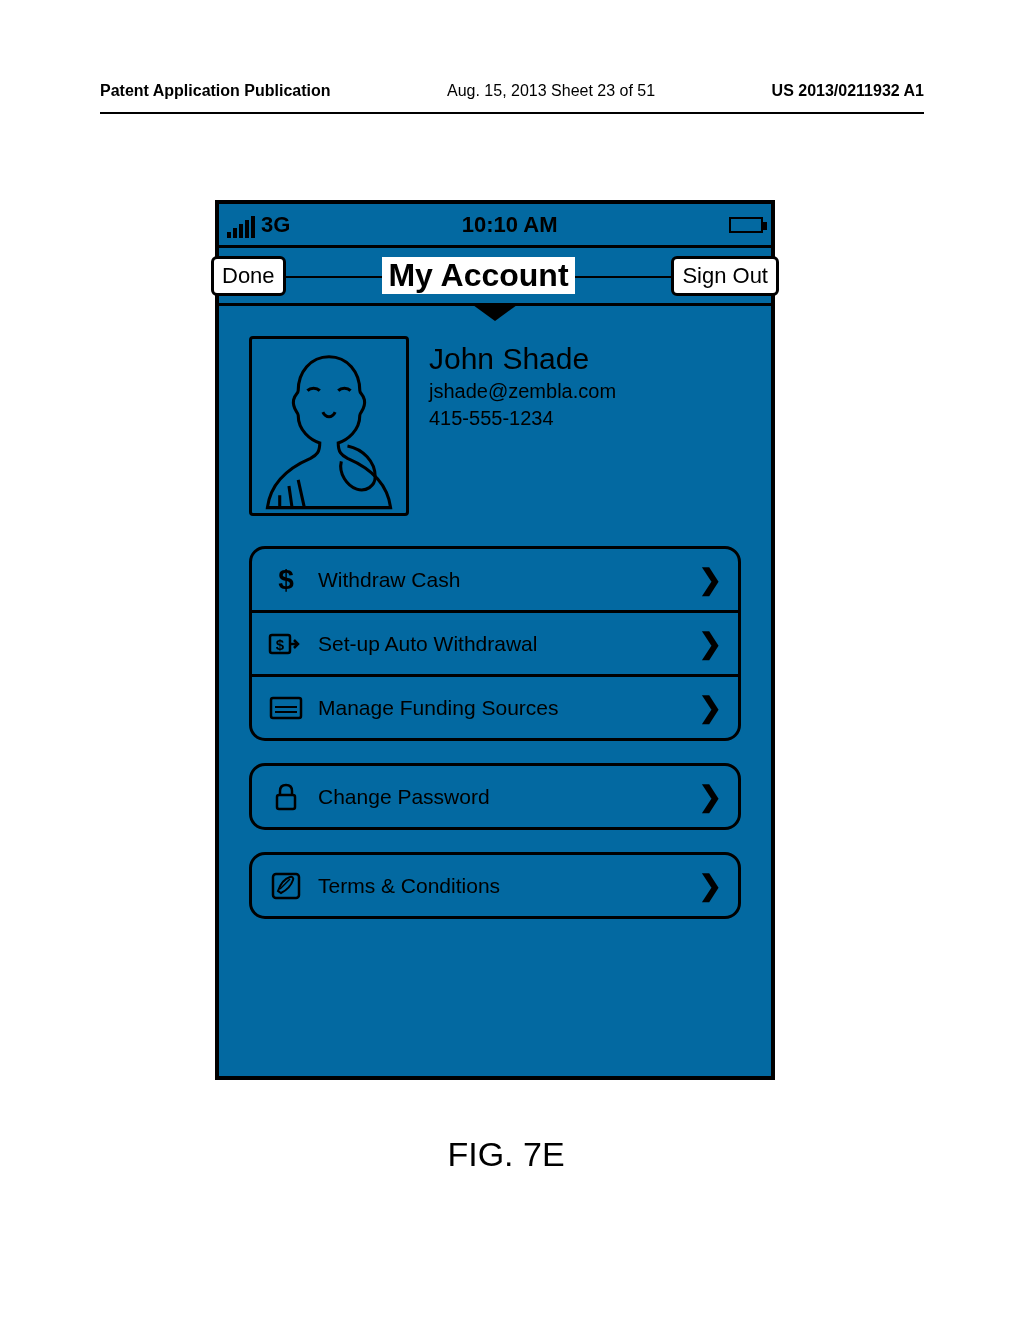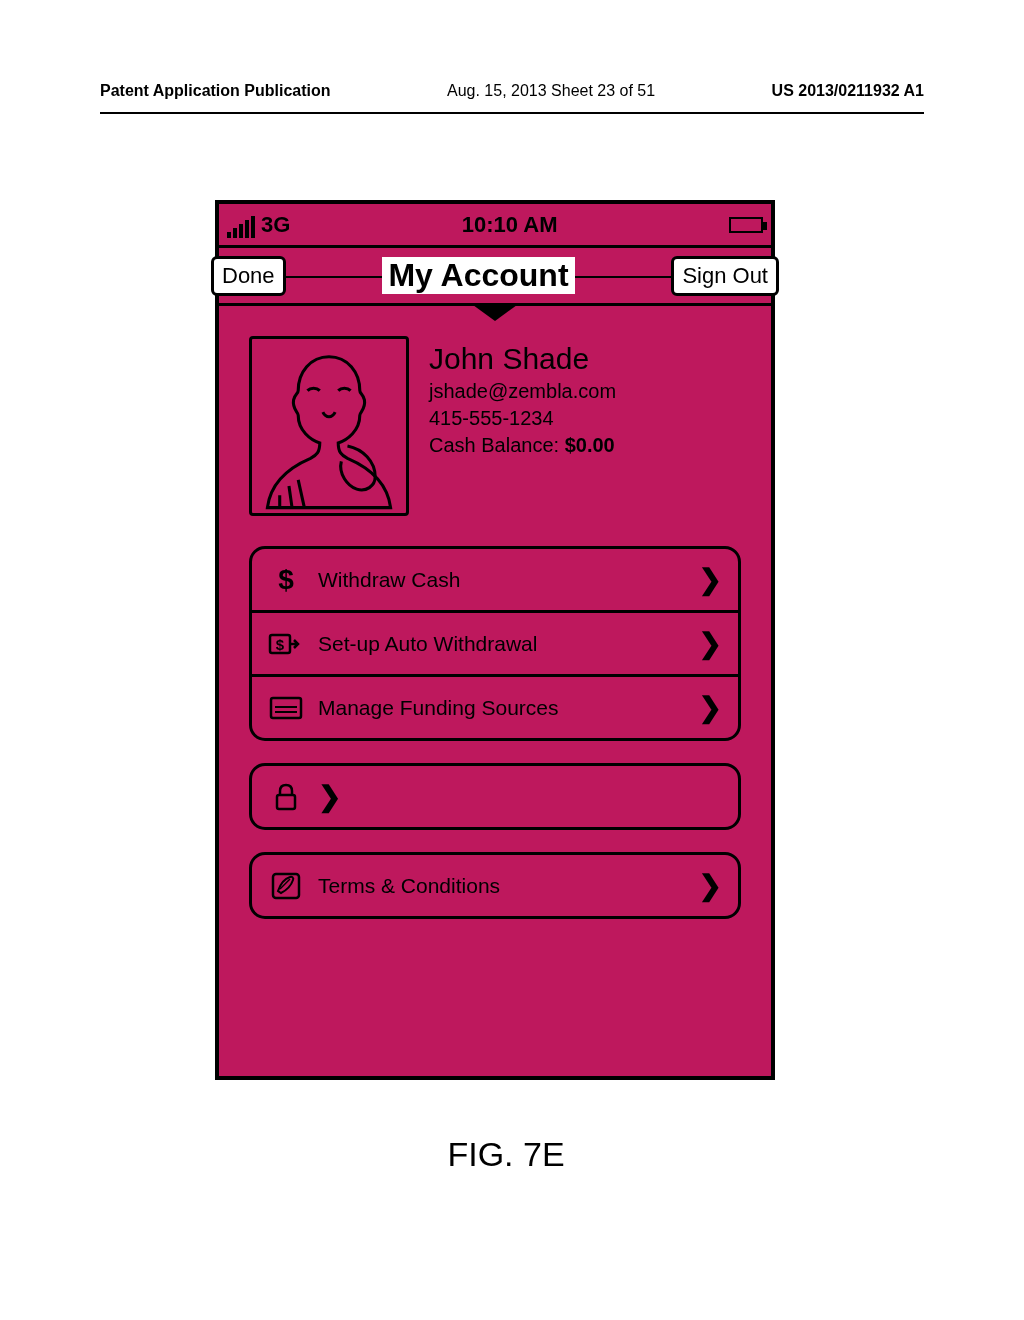--- a/index.html
+++ b/index.html
@@ -26,21 +26,21 @@
   .page-header .ph-center { }
   .page-header .ph-right { font-weight: bold; }
 
   .phone {
     position: absolute;
     top: 200px;
     left: 215px;
     width: 560px;
     height: 880px;
     border: 4px solid #000;
-    background: #be185d;
+    background: #0369a1;
   }
 
   .status-bar {
     height: 44px;
     border-bottom: 3px solid #000;
     display: flex;
     align-items: center;
     padding: 0 8px;
     font-weight: bold;
     font-size: 22px;
@@ -185,23 +185,20 @@
           <path d="M36 32 C38 30 42 30 44 32 M56 32 C58 30 62 30 64 32" fill="none" stroke="#000" stroke-width="2"></path>
           <path d="M46 46 C48 50 52 50 54 46" fill="none" stroke="#000" stroke-width="2"></path>
           <path d="M62 68 C72 70 80 78 80 88 C80 94 74 98 68 96 C62 94 56 86 58 78" fill="none" stroke="#000" stroke-width="2"></path>
           <path d="M30 90 L34 108 M24 94 L26 108 M18 100 L18 108" fill="none" stroke="#000" stroke-width="2"></path>
         </svg>
       </div>
       <div class="profile-info">
         <div class="profile-name">John Shade</div>
         <div class="profile-line">jshade@zembla.com</div>
         <div class="profile-line">415-555-1234</div>
-        <div class="profile-line">
-          <span>Cash Balance: </span><span class="bal-amt">$0.00</span>
-        </div>
       </div>
     </div>
 
     <div class="menu-group">
       <div class="menu-item">
         <span class="mi-icon">
           <svg width="20" height="30" viewBox="0 0 20 30">
               <text x="10" y="24" text-anchor="middle" font-size="28" font-weight="bold" font-family="Arial">$</text>
             </svg>
         </span>
@@ -233,20 +230,21 @@
     </div>
 
     <div class="menu-group">
       <div class="menu-item">
         <span class="mi-icon">
           <svg width="26" height="30" viewBox="0 0 26 30">
             <path d="M7 13 L7 9 C7 5 9 3 13 3 C17 3 19 5 19 9 L19 13" fill="none" stroke="#000" stroke-width="2.5"></path>
             <rect x="4" y="13" width="18" height="14" rx="2" fill="none" stroke="#000" stroke-width="2.5"></rect>
           </svg>
         </span>
+        <span class="mi-label">Change Password</span>
         <span class="chev">❯</span>
       </div>
     </div>
 
     <div class="menu-group">
       <div class="menu-item">
         <span class="mi-icon">
           <svg width="32" height="30" viewBox="0 0 32 30">
             <rect x="3" y="3" width="26" height="24" rx="3" fill="none" stroke="#000" stroke-width="2.5"></rect>
             <path d="M8 20 C10 14 14 8 20 6 C22 5 24 7 23 9 C21 15 17 19 11 22 Z" fill="none" stroke="#000" stroke-width="2"></path>

